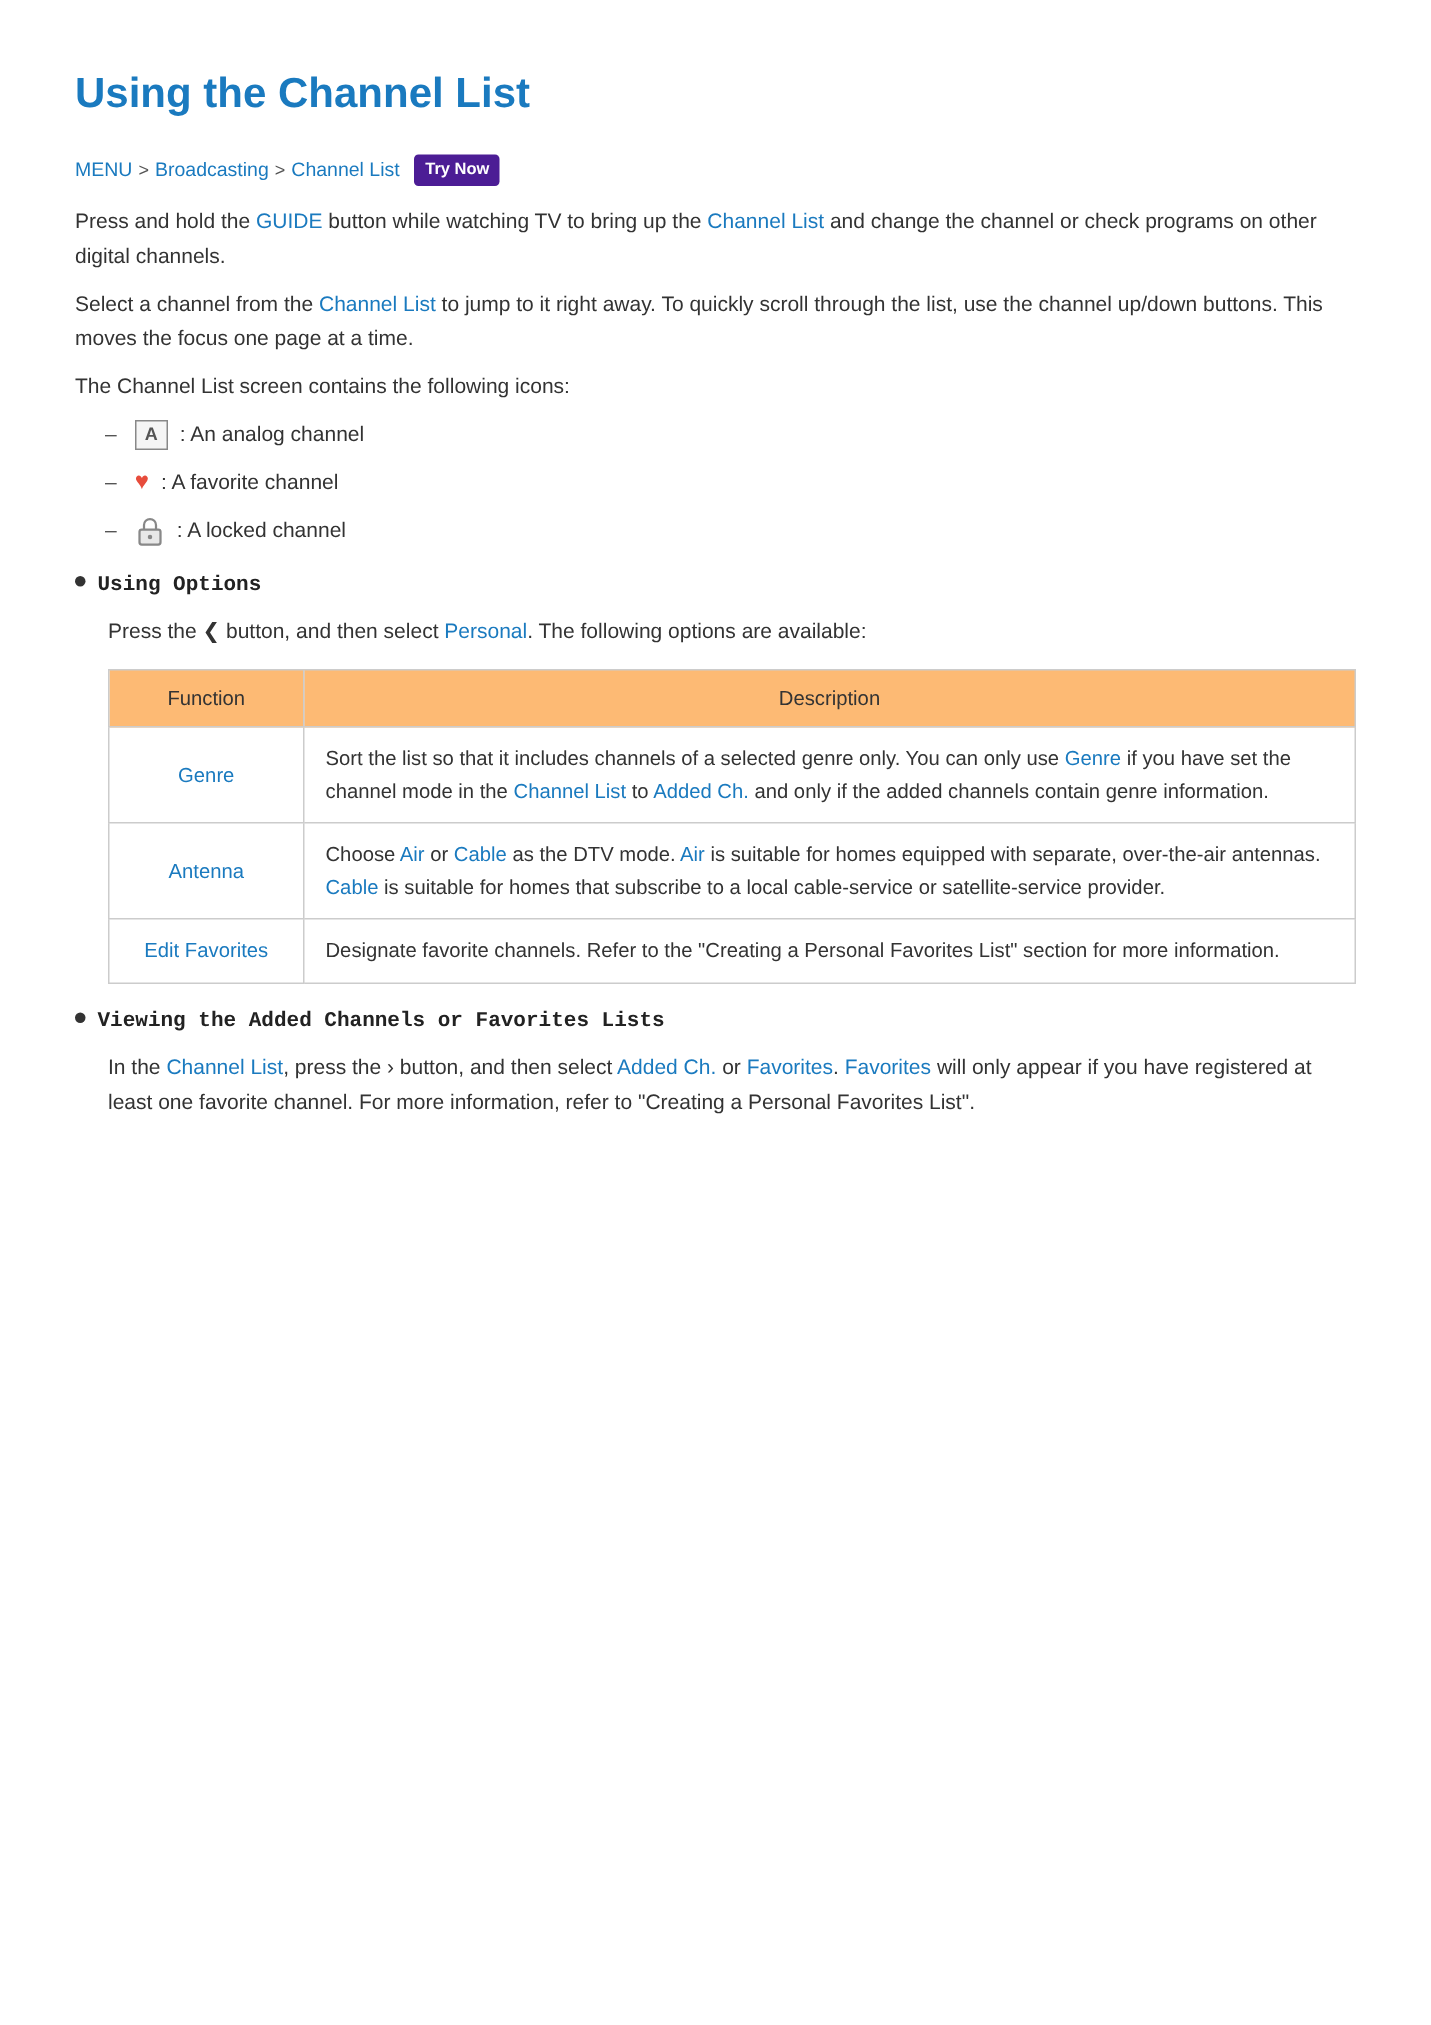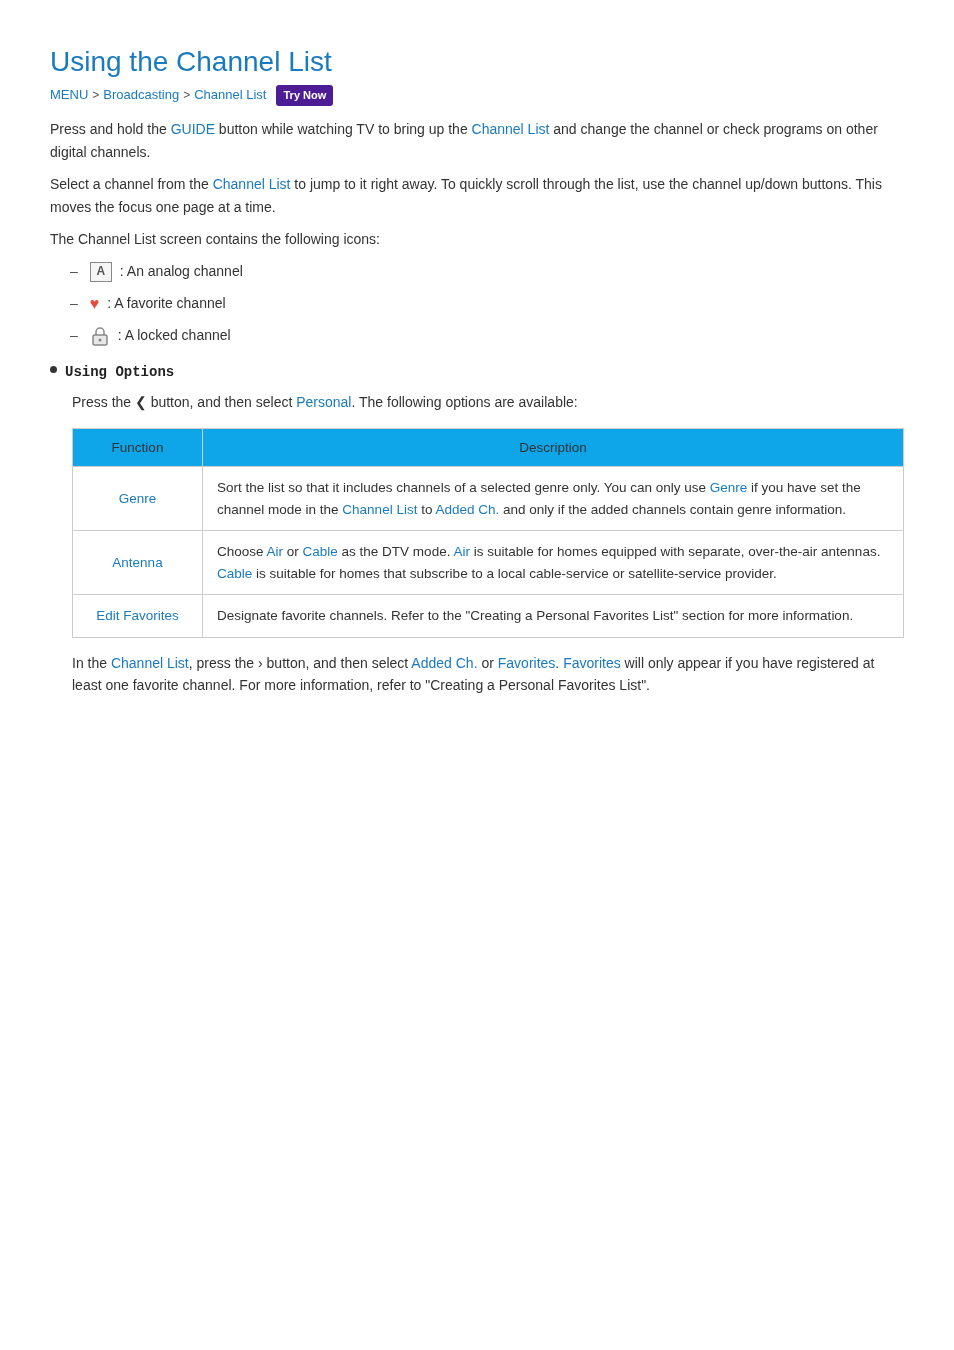--- a/index.html
+++ b/index.html
@@ -7,22 +7,23 @@
       font-family: Arial, sans-serif;
       font-size: 14px;
       color: #333;
       background: #fff;
       padding: 40px 50px;
       max-width: 954px;
       line-height: 1.6;
     }
     h1 {
       font-size: 28px;
-      font-weight: normal;
+      font-weight: bold;
       color: #1a7abf;
+      margin-bottom: 18px;
     }
     .breadcrumb {
       margin-bottom: 12px;
       font-size: 13px;
       display: flex;
       align-items: center;
       gap: 4px;
     }
     .breadcrumb-link {
       color: #1a7abf;
@@ -105,21 +106,21 @@
       margin-left: 22px;
       margin-top: 0;
     }
     table {
       width: 100%;
       border-collapse: collapse;
       margin: 14px 0;
       font-size: 13.5px;
     }
     th {
-      background: #0ea5e9;
+      background: #fdba74;
       color: #333;
       font-weight: normal;
       text-align: center;
       padding: 8px 12px;
       border: 1px solid #ccc;
     }
     td {
       padding: 10px 14px;
       border: 1px solid #ccc;
       vertical-align: top;
@@ -233,18 +234,22 @@
           <td>
             Designate favorite channels. Refer to the "Creating a Personal Favorites List" section for more information.
           </td>
         </tr>
       </tbody>
     </table>
   </div>
 </div>
 
 <div class="bullet-section">
+  <div class="bullet-header">
+    <span class="bullet-dot"></span>
+    <span>Viewing the Added Channels or Favorites Lists</span>
+  </div>
   <div class="bullet-content">
     <p>
       In the <a class="link">Channel List</a>, press the <span class="chevron-right">›</span> button, and then select <a class="link">Added Ch.</a> or <a class="link">Favorites</a>. <a class="link">Favorites</a> will only appear if you have registered at least one favorite channel. For more information, refer to "Creating a Personal Favorites List".
     </p>
   </div>
 </div>
 
 </body></html>

